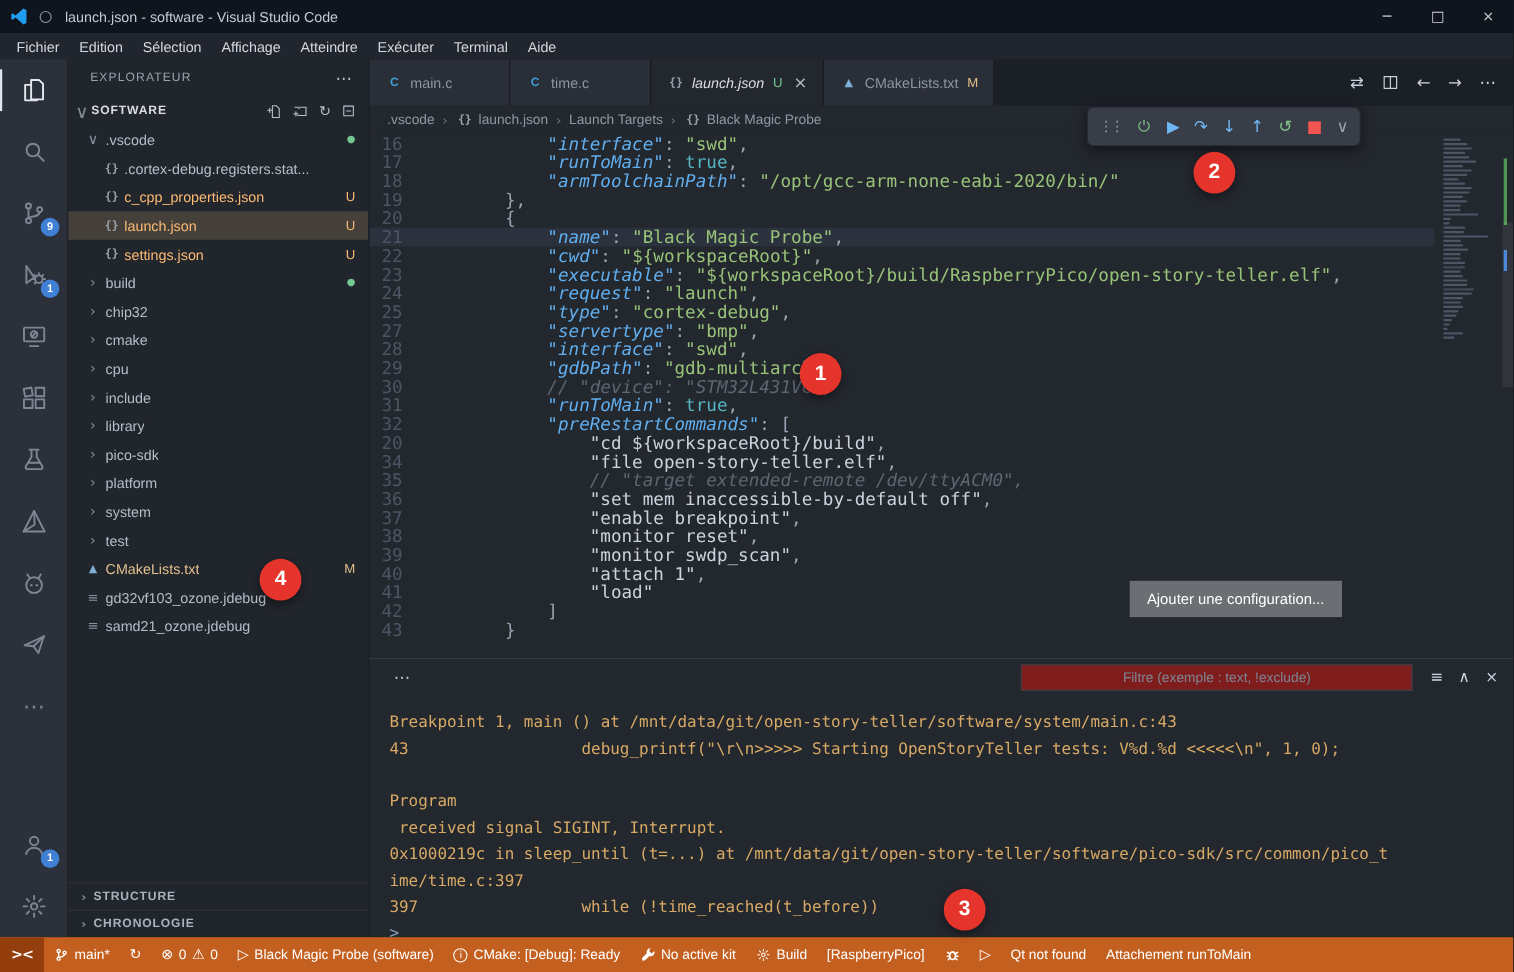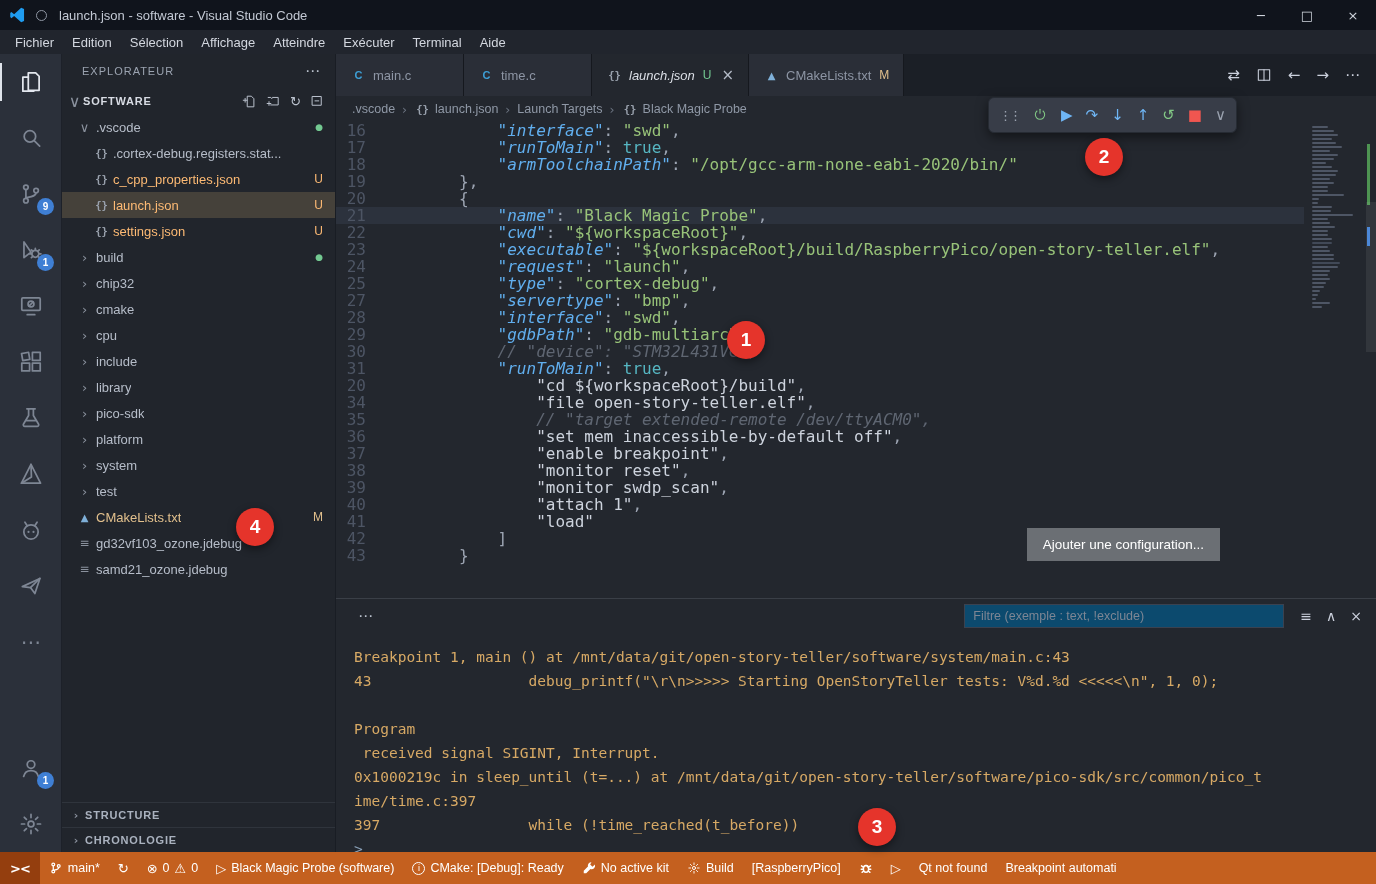--- a/index.html
+++ b/index.html
@@ -108,21 +108,21 @@
   .grip-gly { letter-spacing:-3px; font-size:13px; }
   .c-gray { color:#9aa2af; } .c-green { color:#82c885; } .c-blue { color:#6fb6f5; } .c-red { color:#f05650; }
 
   
   .panel { height:254px; flex:none; border-top:1px solid #3a3f47; display:flex; flex-direction:column; background:#23272e; }
   .panel-header { height:34px; flex:none; display:flex; align-items:center; padding:0 14px 0 20px; }
   .panel-tabs { display:flex; }
   .p-tab { margin-right:26px; font-size:11.5px; letter-spacing:.5px; color:#8b93a1; height:34px; line-height:34px; cursor:pointer; }
   .p-tab.active { color:#e8ebf0; box-shadow:inset 0 -1px 0 #e8ebf0; }
   .p-more { color:#b9c0cc; font-size:15px; margin-left:2px; cursor:pointer; }
-  .p-filter { margin-left:auto; width:320px; height:24px; background:#0c4a6e; border:1px solid #3a4250; color:#c5cad3; font-size:12.5px; padding:0 8px; font-family:"Liberation Sans", sans-serif; }
+  .p-filter { margin-left:auto; width:356px; height:24px; background:#7f1d1d; border:1px solid #3a4250; color:#c5cad3; font-size:12.5px; padding:0 8px; font-family:"Liberation Sans", sans-serif;text-align:center; }
   .p-filter::placeholder { color:#7d8694; }
   .p-actions { display:flex; gap:14px; margin-left:16px; color:#ccd1dd; }
   .p-act { display:inline-flex; font-size:14px; cursor:pointer; }
   .panel-body { flex:1; overflow:hidden; padding:12px 8px 0 18px; font-family:"DejaVu Sans Mono", monospace; font-size:14.5px; line-height:24px; color:#d7a965; }
   .cline { white-space:pre; min-height:24px; }
   .prompt { color:#89a0b8; }
 
   
   .statusbar { position:absolute; left:0; right:0; bottom:0; height:32px; background:#c4601f; display:flex; }
   .status-items { display:flex; height:100%; white-space:nowrap; overflow:hidden; align-items:center; }
@@ -549,20 +549,24 @@
             <span class="ln">29</span>
             <span class="ct">            <span class="tk-k">"gdbPath"</span><span class="tk-p">: </span><span class="tk-s">"gdb-multiarch"</span><span class="tk-p">,</span></span>
           </div>
           <div class="cl">
             <span class="ln">30</span>
             <span class="ct">            <span class="tk-c">// "device": "STM32L431VC",</span></span>
           </div>
           <div class="cl">
             <span class="ln">31</span>
             <span class="ct">            <span class="tk-k">"runToMain"</span><span class="tk-p">: </span><span class="tk-b">true</span><span class="tk-p">,</span></span>
+          </div>
+          <div class="cl">
+            <span class="ln">32</span>
+            <span class="ct">            <span class="tk-k">"preRestartCommands"</span><span class="tk-p">: </span><span class="tk-p">[</span></span>
           </div>
           <div class="cl">
             <span class="ln">20</span>
             <span class="ct">                <span class="tk-v">"cd ${workspaceRoot}/build"</span><span class="tk-p">,</span></span>
           </div>
           <div class="cl">
             <span class="ln">34</span>
             <span class="ct">                <span class="tk-v">"file open-story-teller.elf"</span><span class="tk-p">,</span></span>
           </div>
           <div class="cl">
@@ -793,21 +797,21 @@
         </div>
         <div class="sb-item">
           <span class="s-ico">
             <span class="gly">▷</span>
           </span>
         </div>
         <div class="sb-item">
           <span>Qt not found</span>
         </div>
         <div class="sb-item">
-          <span>Breakpoint automati</span>
+          <span>Attachement runToMain</span>
         </div>
       </div>
   </div>
 
   <div id="annotations">
       <div class="ann" style="left:727px;top:321px;background:#e5342b">1</div>
       <div class="ann" style="left:1085px;top:138px;background:#e5342b">2</div>
       <div class="ann" style="left:858px;top:808px;background:#e5342b">3</div>
       <div class="ann" style="left:236px;top:508px;background:#e5342b">4</div>
     </div>

